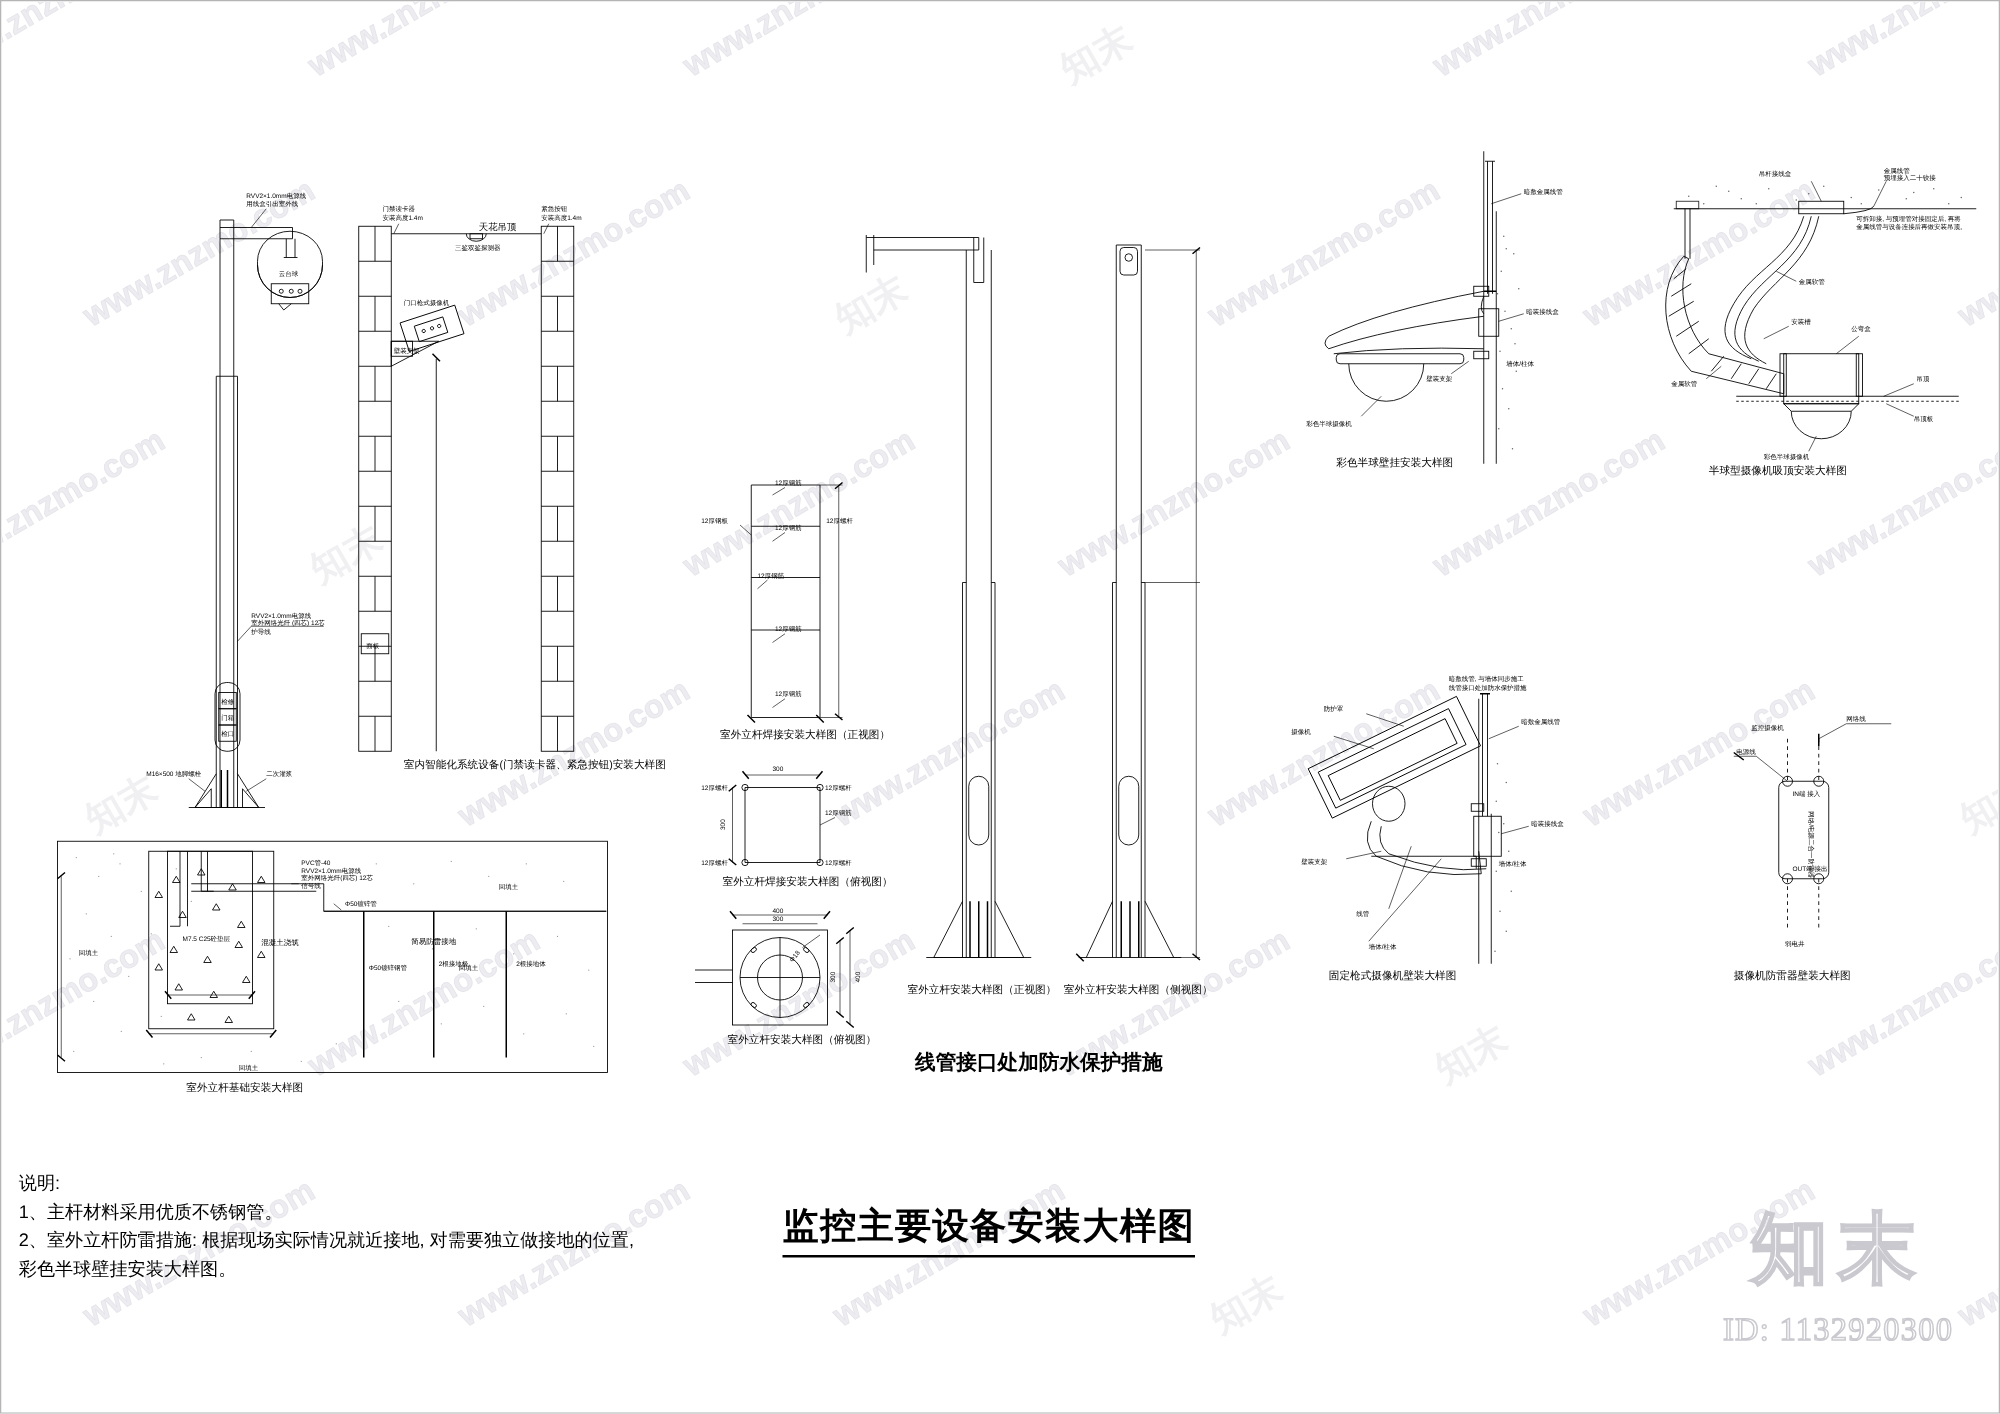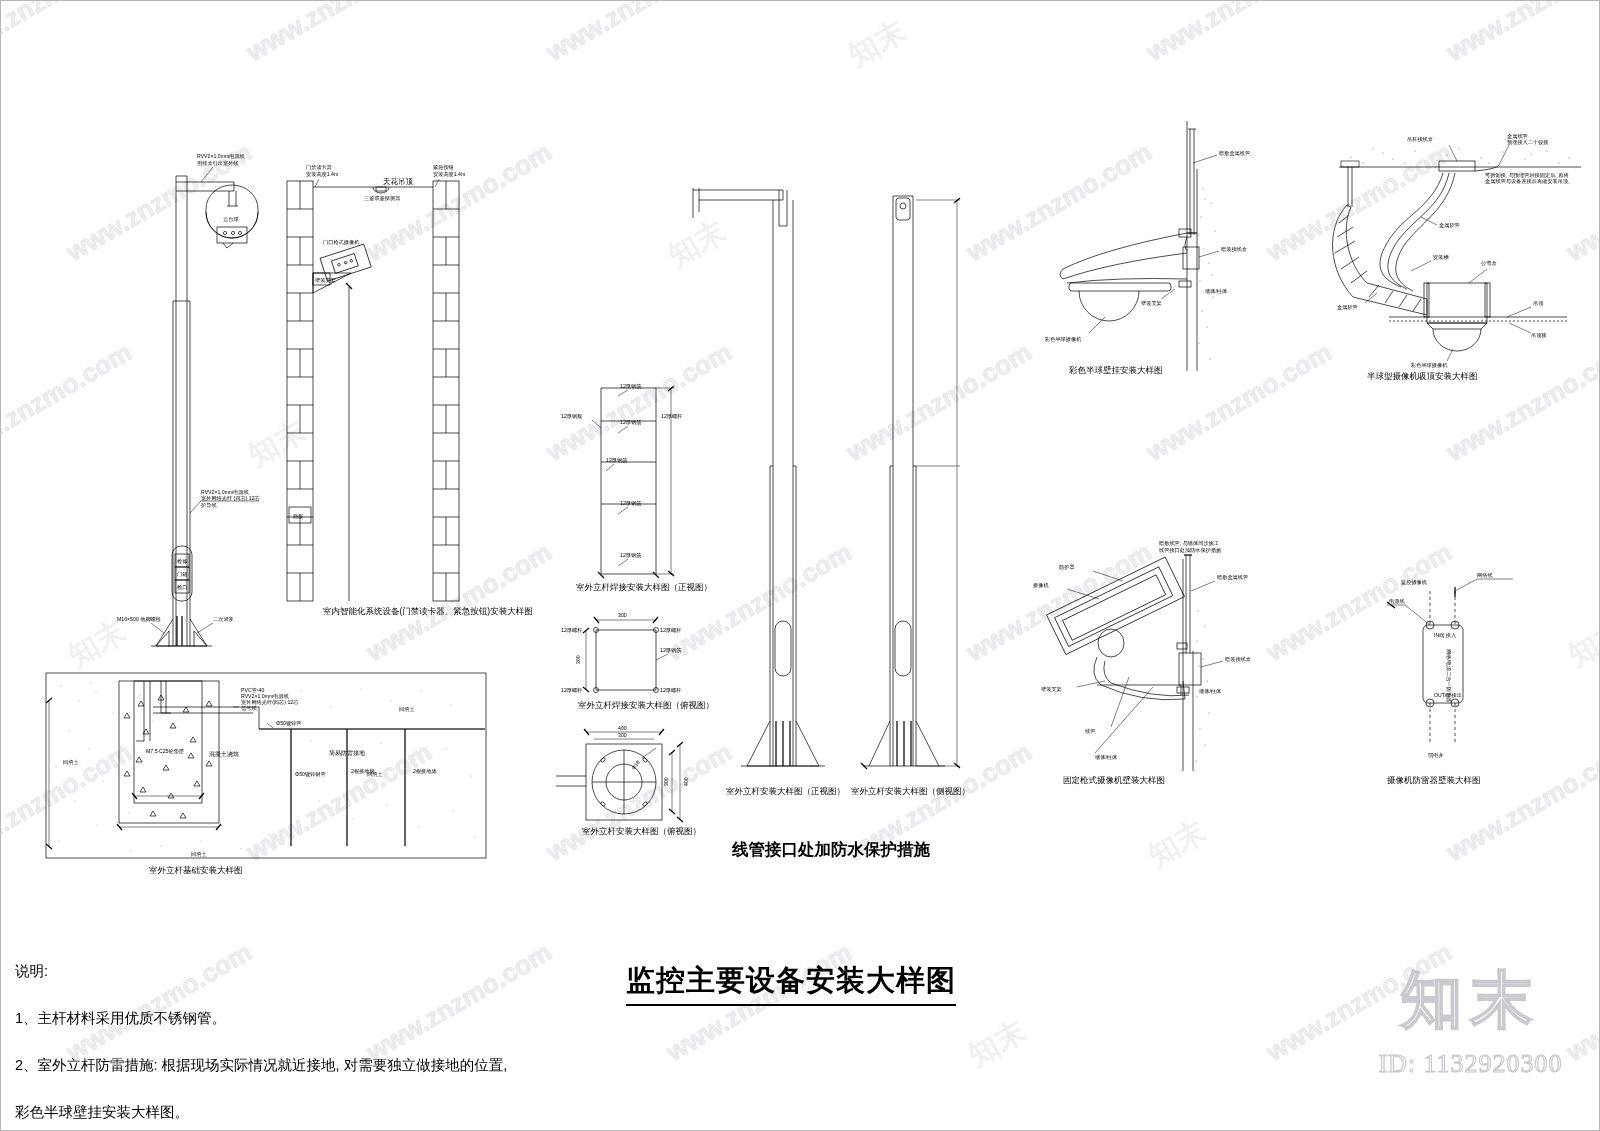--- a/index.html
+++ b/index.html
@@ -22,21 +22,21 @@
   .ln2{stroke:#000;stroke-width:1.2;fill:none;}
   .lnf{stroke:#000;stroke-width:.5;fill:none;}
   .lead{stroke:#000;stroke-width:.5;fill:none;}
   .txt{font-size:5.2px;fill:#000;font-family:"Liberation Sans",sans-serif;}
   .txt6{font-size:6px;fill:#000;font-family:"Liberation Sans",sans-serif;}
   .txt7{font-size:7.5px;fill:#000;font-family:"Liberation Sans",sans-serif;}
   .cap{font-size:8.5px;fill:#000;font-family:"Liberation Sans",sans-serif;}
 
   
   #notes{left:14px;top:935px;width:470px;font-size:14.5px;line-height:1.58;}
-  #notes div{white-space:nowrap;margin-top:24px;}
+  #notes div{white-space:nowrap;}
 
   
   #main-title{
     left:580px;top:960px;width:420px;text-align:center;
     font-size:29px;font-weight:bold;letter-spacing:1px;
   }
   #main-title span{border-bottom:2.5px solid #000;padding-bottom:3px;display:inline-block;}
 
   
   #sub-title-2{

